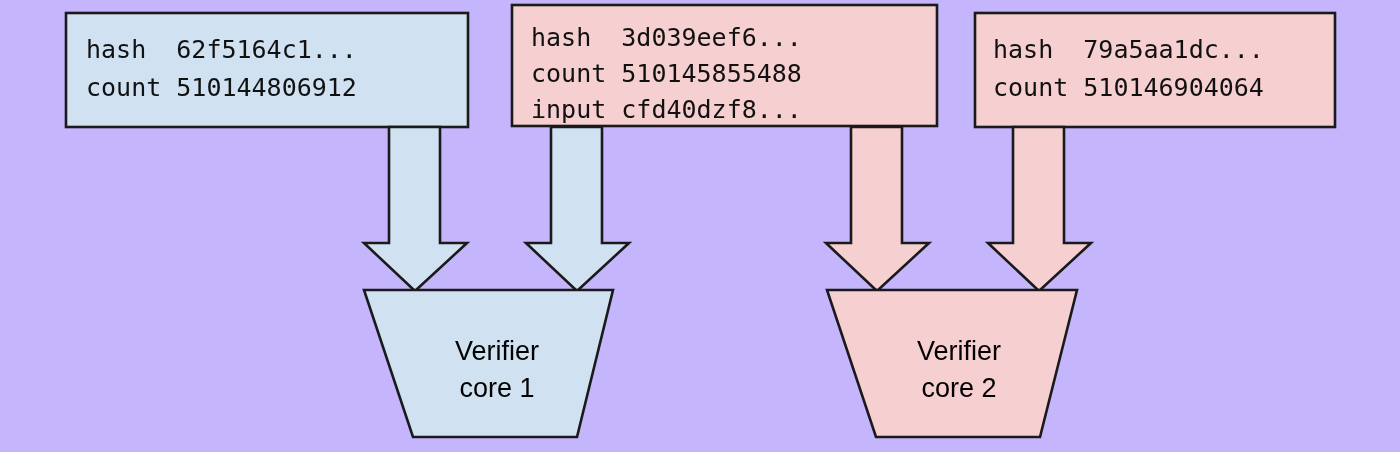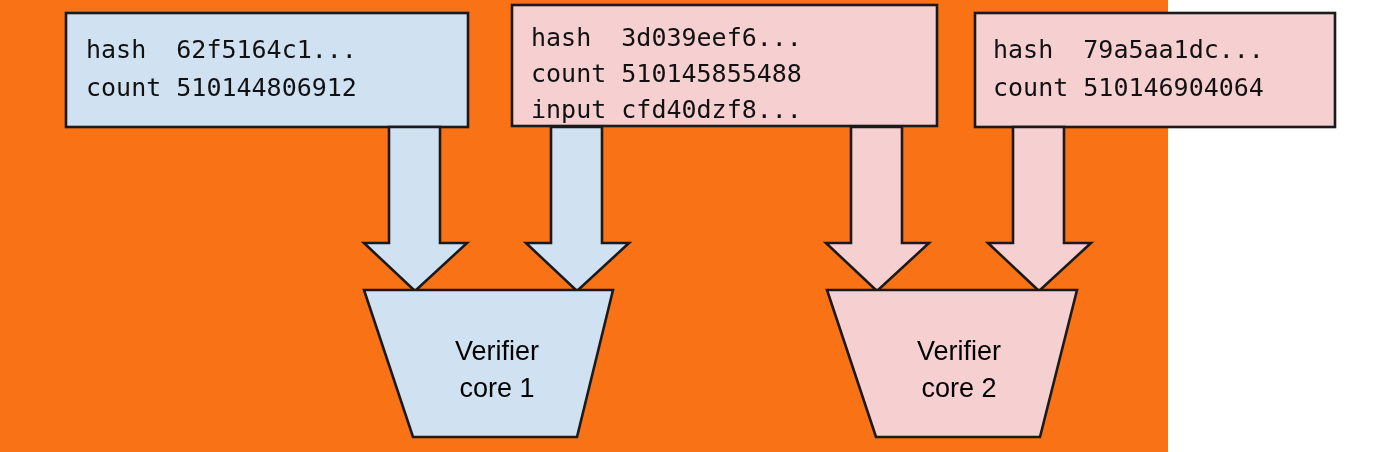--- a/index.html
+++ b/index.html
@@ -9,23 +9,23 @@
     background: #ffffff;
   }
   body {
     width: 1400px;
     height: 452px;
     font-family: "Liberation Sans", sans-serif;
     overflow: hidden;
   }
   #diagram-root {
     position: relative;
-    width: 1168px;
+    width: 1400px;
     height: 452px;
-    background: #f97316;
+    background: #c4b5fd;
   }
   svg#diagram-svg {
     position: absolute;
     top: 0;
     left: 0;
     width: 1400px;
     height: 452px;
     display: block;
   }
   .shape-outline {

